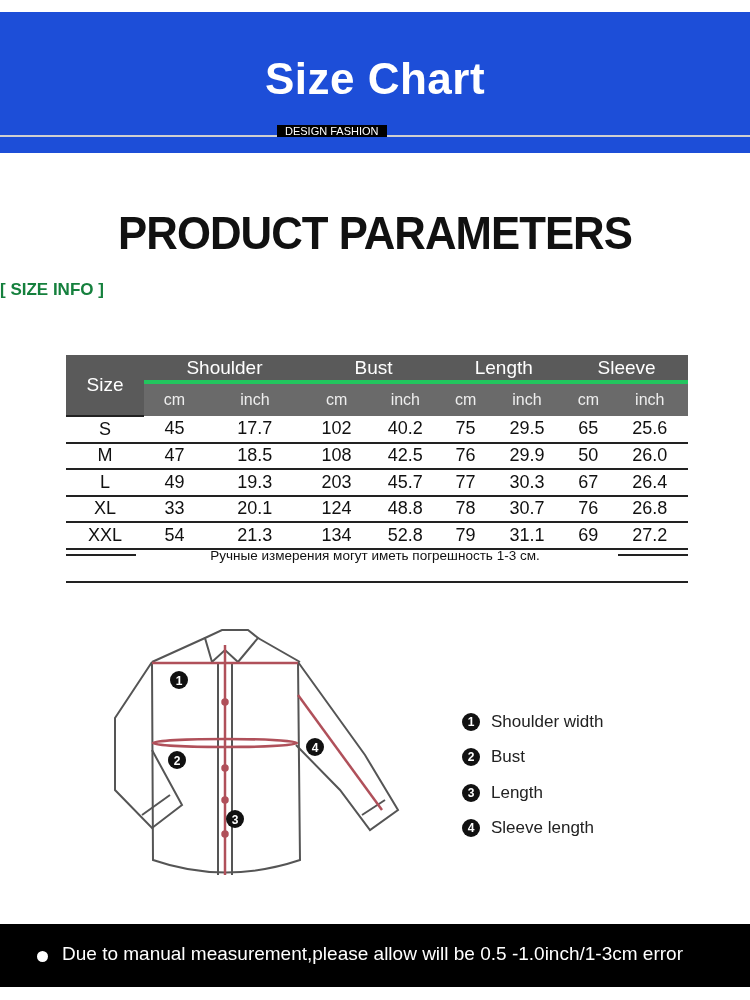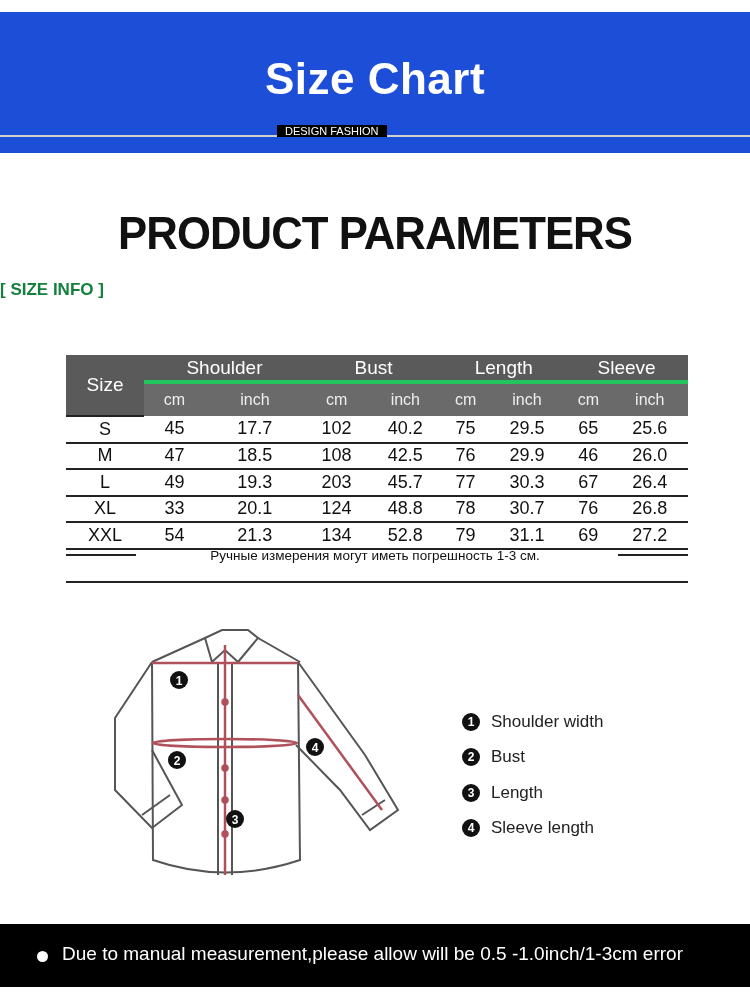--- a/index.html
+++ b/index.html
@@ -74,21 +74,21 @@
       <td>25.6</td>
     </tr>
     <tr>
       <td>M</td>
       <td>47</td>
       <td>18.5</td>
       <td>108</td>
       <td>42.5</td>
       <td>76</td>
       <td>29.9</td>
-      <td>46</td>
+      <td>50</td>
       <td>26.0</td>
     </tr>
     <tr>
       <td>L</td>
       <td>49</td>
       <td>19.3</td>
       <td>203</td>
       <td>45.7</td>
       <td>77</td>
       <td>30.3</td>

